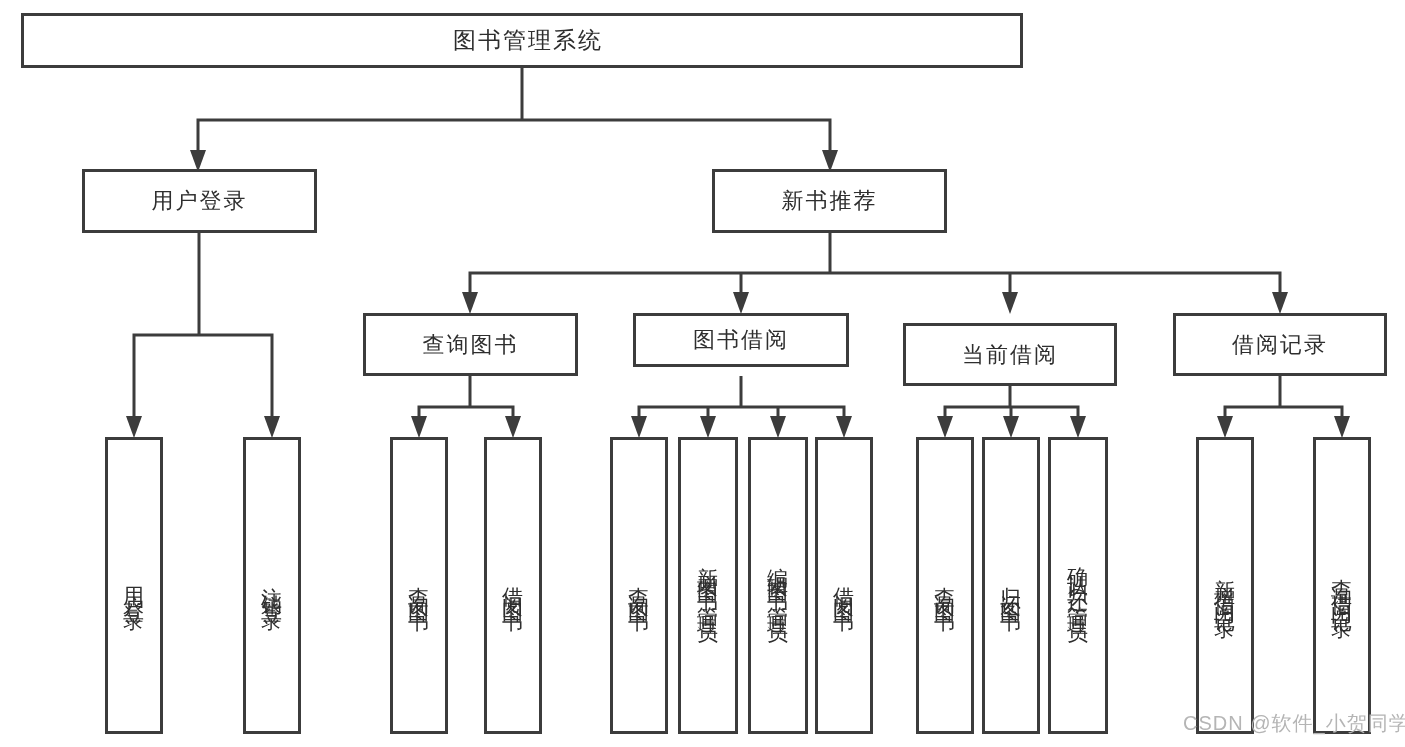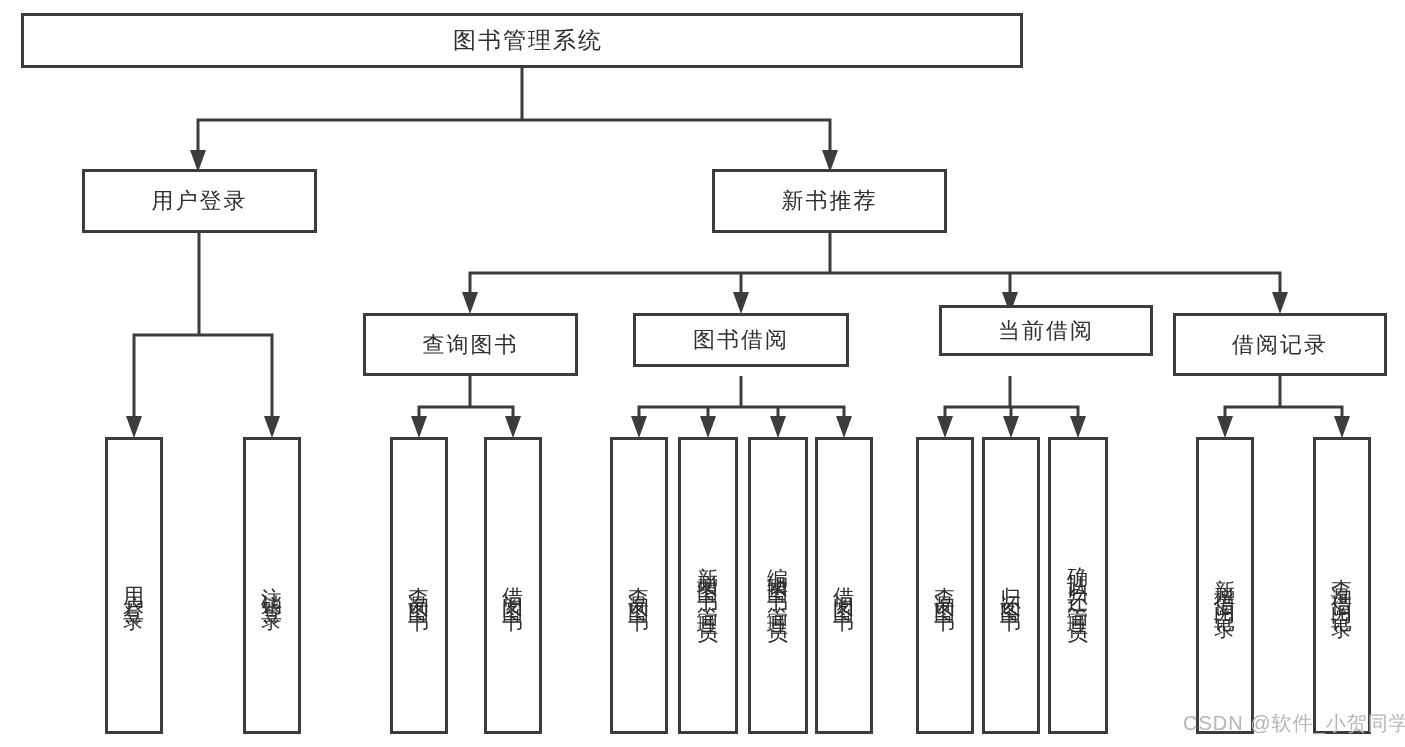--- a/index.html
+++ b/index.html
@@ -115,21 +115,21 @@
   <div class="box h" style="left:712px; top:169px; width:235px; height:64px;">
     <span>新书推荐</span>
   </div>
 
   <div class="box h" style="left:363px; top:313px; width:215px; height:63px;">
     <span>查询图书</span>
   </div>
   <div class="box h" style="left:633px; top:313px; width:216px; height:54px;">
     <span>图书借阅</span>
   </div>
-  <div class="box h" style="left:903px; top:305px; width:214px; height:51px;margin-left:36px;">
+  <div class="box h" style="left:903px; top:323px; width:214px; height:63px;">
     <span>当前借阅</span>
   </div>
   <div class="box h" style="left:1173px; top:313px; width:214px; height:63px;">
     <span>借阅记录</span>
   </div>
 
   <div class="box v" style="left:105px; top:437px; width:58px; height:297px;">
     <span>用户登录</span>
   </div>
   <div class="box v" style="left:243px; top:437px; width:58px; height:297px;">

